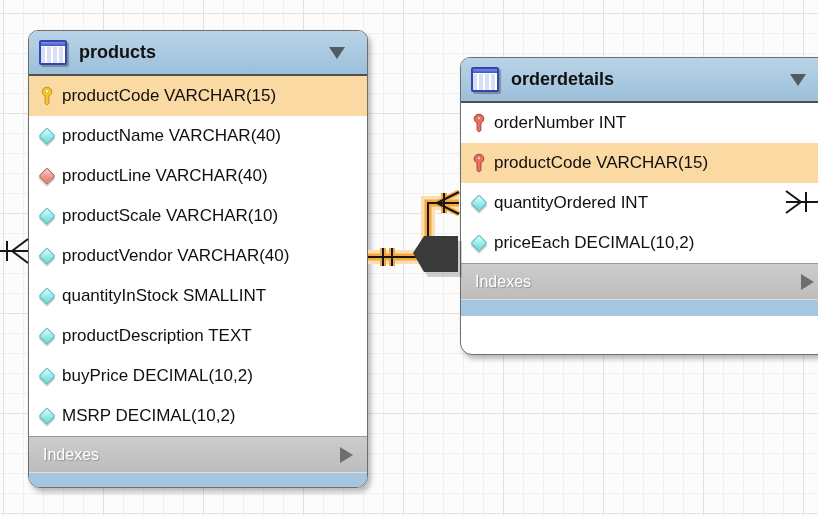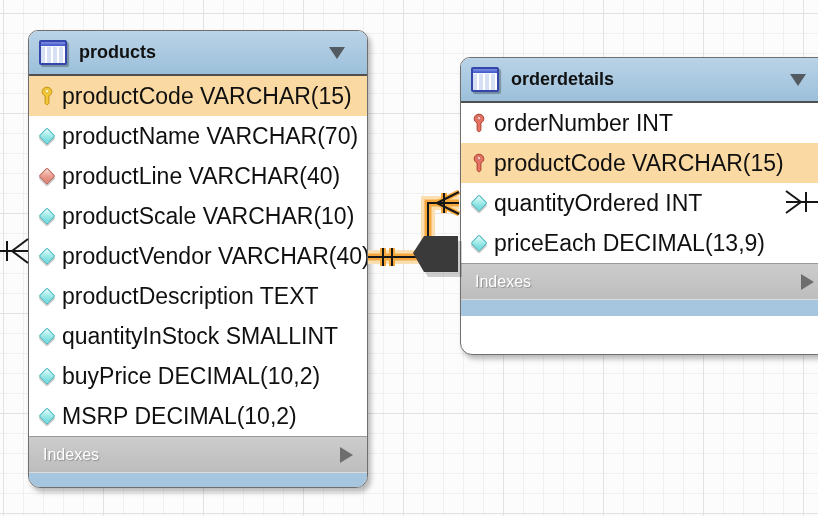--- a/index.html
+++ b/index.html
@@ -62,21 +62,21 @@
   .collapse-arrow{
     width:0;height:0;flex:0 0 auto;
     border-left:8.5px solid transparent;
     border-right:8.5px solid transparent;
     border-top:12px solid #535a60;
     margin-right:8px;
   }
   .tbl-rows{background:#fff;}
   .tbl-row{
     height:40px;display:flex;align-items:center;
-    padding-left:10px;font-size:23px;color:#101010;
+    padding-left:10px;font-size:17px;color:#101010;
     white-space:nowrap;
   }
   .tbl-row.highlighted{background:#fbd9a2;}
   .icon-slot{width:16px;display:flex;justify-content:center;margin-right:7px;flex:0 0 auto;}
   .diamond{
     width:10px;height:10px;transform:rotate(45deg);
     border-radius:1.5px;
     box-shadow:1.5px 1.5px 1px rgba(0,0,0,0.25);
   }
   .diamond.cyan{
@@ -133,21 +133,21 @@
               <path d="M7 1.2 C4.3 1.2 2.2 3.2 2.2 5.7 C2.2 7.6 3.4 9.2 5.1 9.9 L5.1 16.3 C5.1 17.7 5.9 18.7 7 18.7 C8.1 18.7 8.9 17.7 8.9 16.3 L8.9 9.9 C10.6 9.2 11.8 7.6 11.8 5.7 C11.8 3.2 9.7 1.2 7 1.2 Z" fill="#f3c73a" stroke="#c0920f" stroke-width="1"></path>
               <circle cx="7" cy="5.1" r="1.9" fill="#fdf2c4" stroke="#d8ae25" stroke-width="0.8"></circle>
             </svg>
         </span>
         <span>productCode VARCHAR(15)</span>
       </div>
       <div class="tbl-row">
         <span class="icon-slot">
             <span class="diamond cyan"></span>
           </span>
-        <span>productName VARCHAR(70)</span>
+        <span>productName VARCHAR(40)</span>
       </div>
       <div class="tbl-row">
         <span class="icon-slot">
             <span class="diamond red"></span>
           </span>
         <span>productLine VARCHAR(40)</span>
       </div>
       <div class="tbl-row">
         <span class="icon-slot">
             <span class="diamond cyan"></span>
@@ -157,27 +157,27 @@
       <div class="tbl-row">
         <span class="icon-slot">
             <span class="diamond cyan"></span>
           </span>
         <span>productVendor VARCHAR(40)</span>
       </div>
       <div class="tbl-row">
         <span class="icon-slot">
             <span class="diamond cyan"></span>
           </span>
+        <span>quantityInStock SMALLINT</span>
+      </div>
+      <div class="tbl-row">
+        <span class="icon-slot">
+            <span class="diamond cyan"></span>
+          </span>
         <span>productDescription TEXT</span>
-      </div>
-      <div class="tbl-row">
-        <span class="icon-slot">
-            <span class="diamond cyan"></span>
-          </span>
-        <span>quantityInStock SMALLINT</span>
       </div>
       <div class="tbl-row">
         <span class="icon-slot">
             <span class="diamond cyan"></span>
           </span>
         <span>buyPrice DECIMAL(10,2)</span>
       </div>
       <div class="tbl-row">
         <span class="icon-slot">
             <span class="diamond cyan"></span>
@@ -223,21 +223,21 @@
       <div class="tbl-row">
         <span class="icon-slot">
             <span class="diamond cyan"></span>
           </span>
         <span>quantityOrdered INT</span>
       </div>
       <div class="tbl-row">
         <span class="icon-slot">
             <span class="diamond cyan"></span>
           </span>
-        <span>priceEach DECIMAL(13,9)</span>
+        <span>priceEach DECIMAL(10,2)</span>
       </div>
     </div>
     <div class="tbl-footer">
       <span class="footer-label">Indexes</span>
       <span class="expand-tri"></span>
     </div>
     <div class="tbl-bottom"></div>
   </div>
 
   <svg class="connectors" width="818" height="516" viewBox="0 0 818 516">

